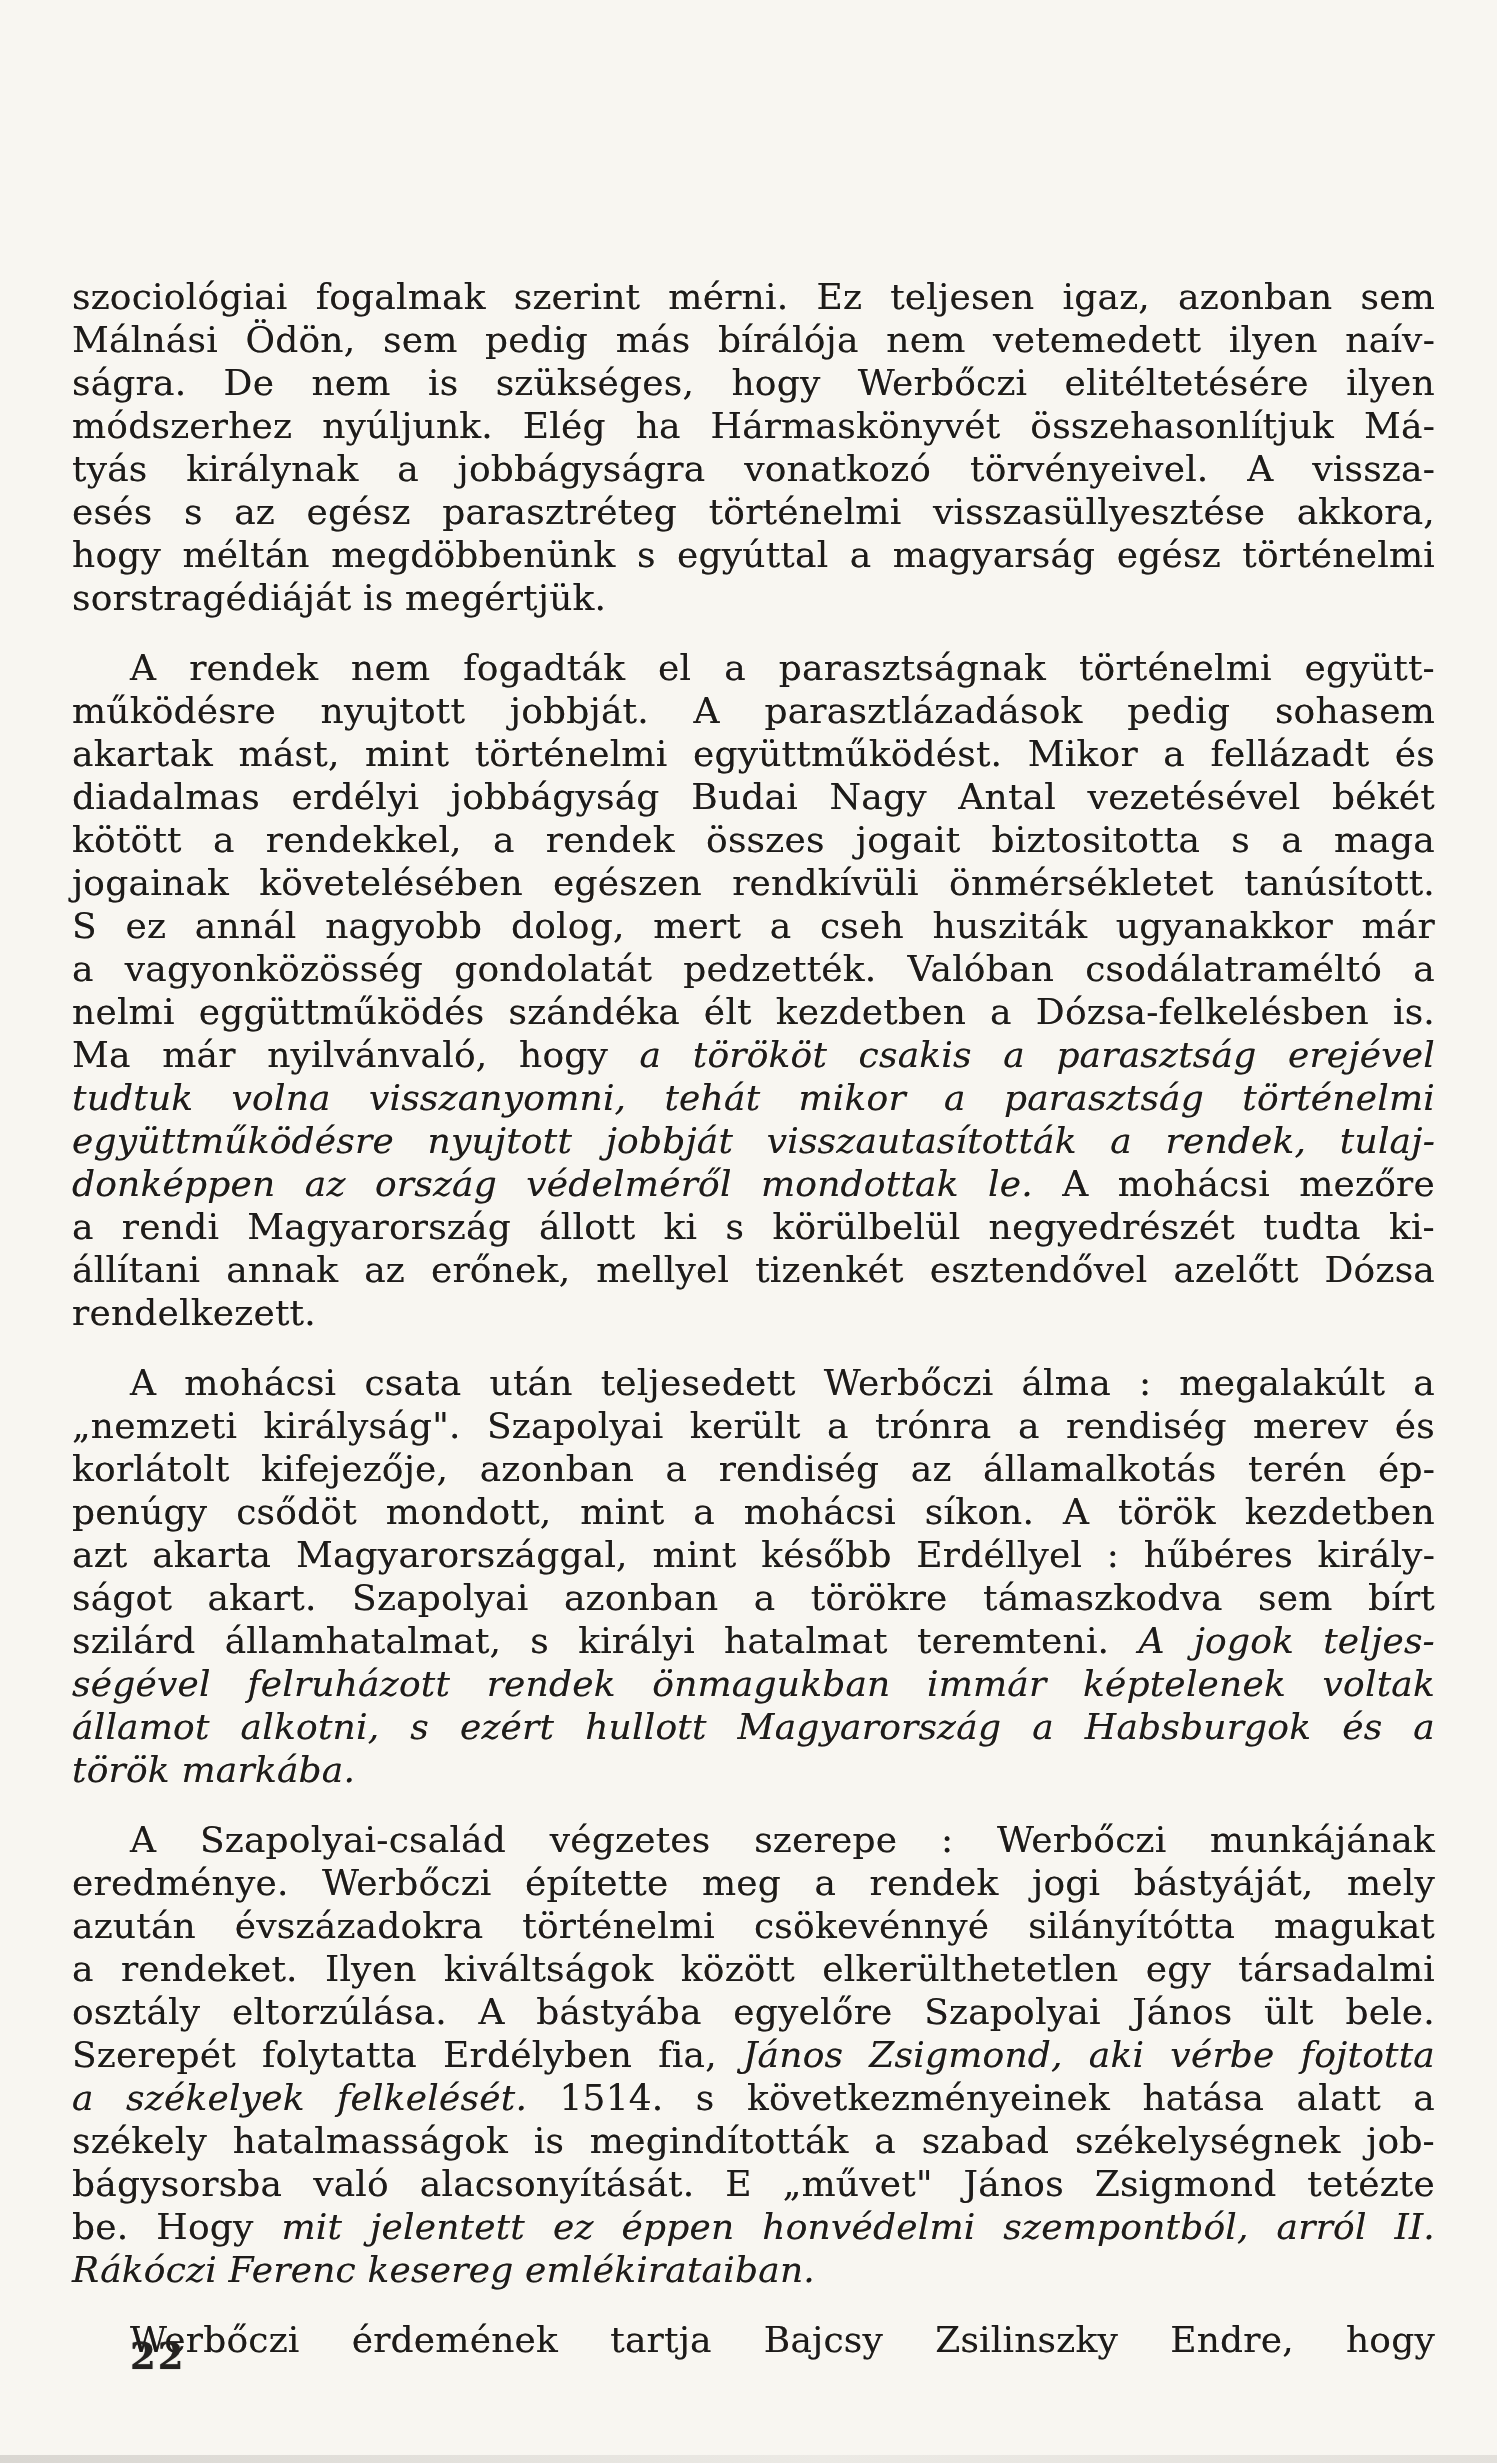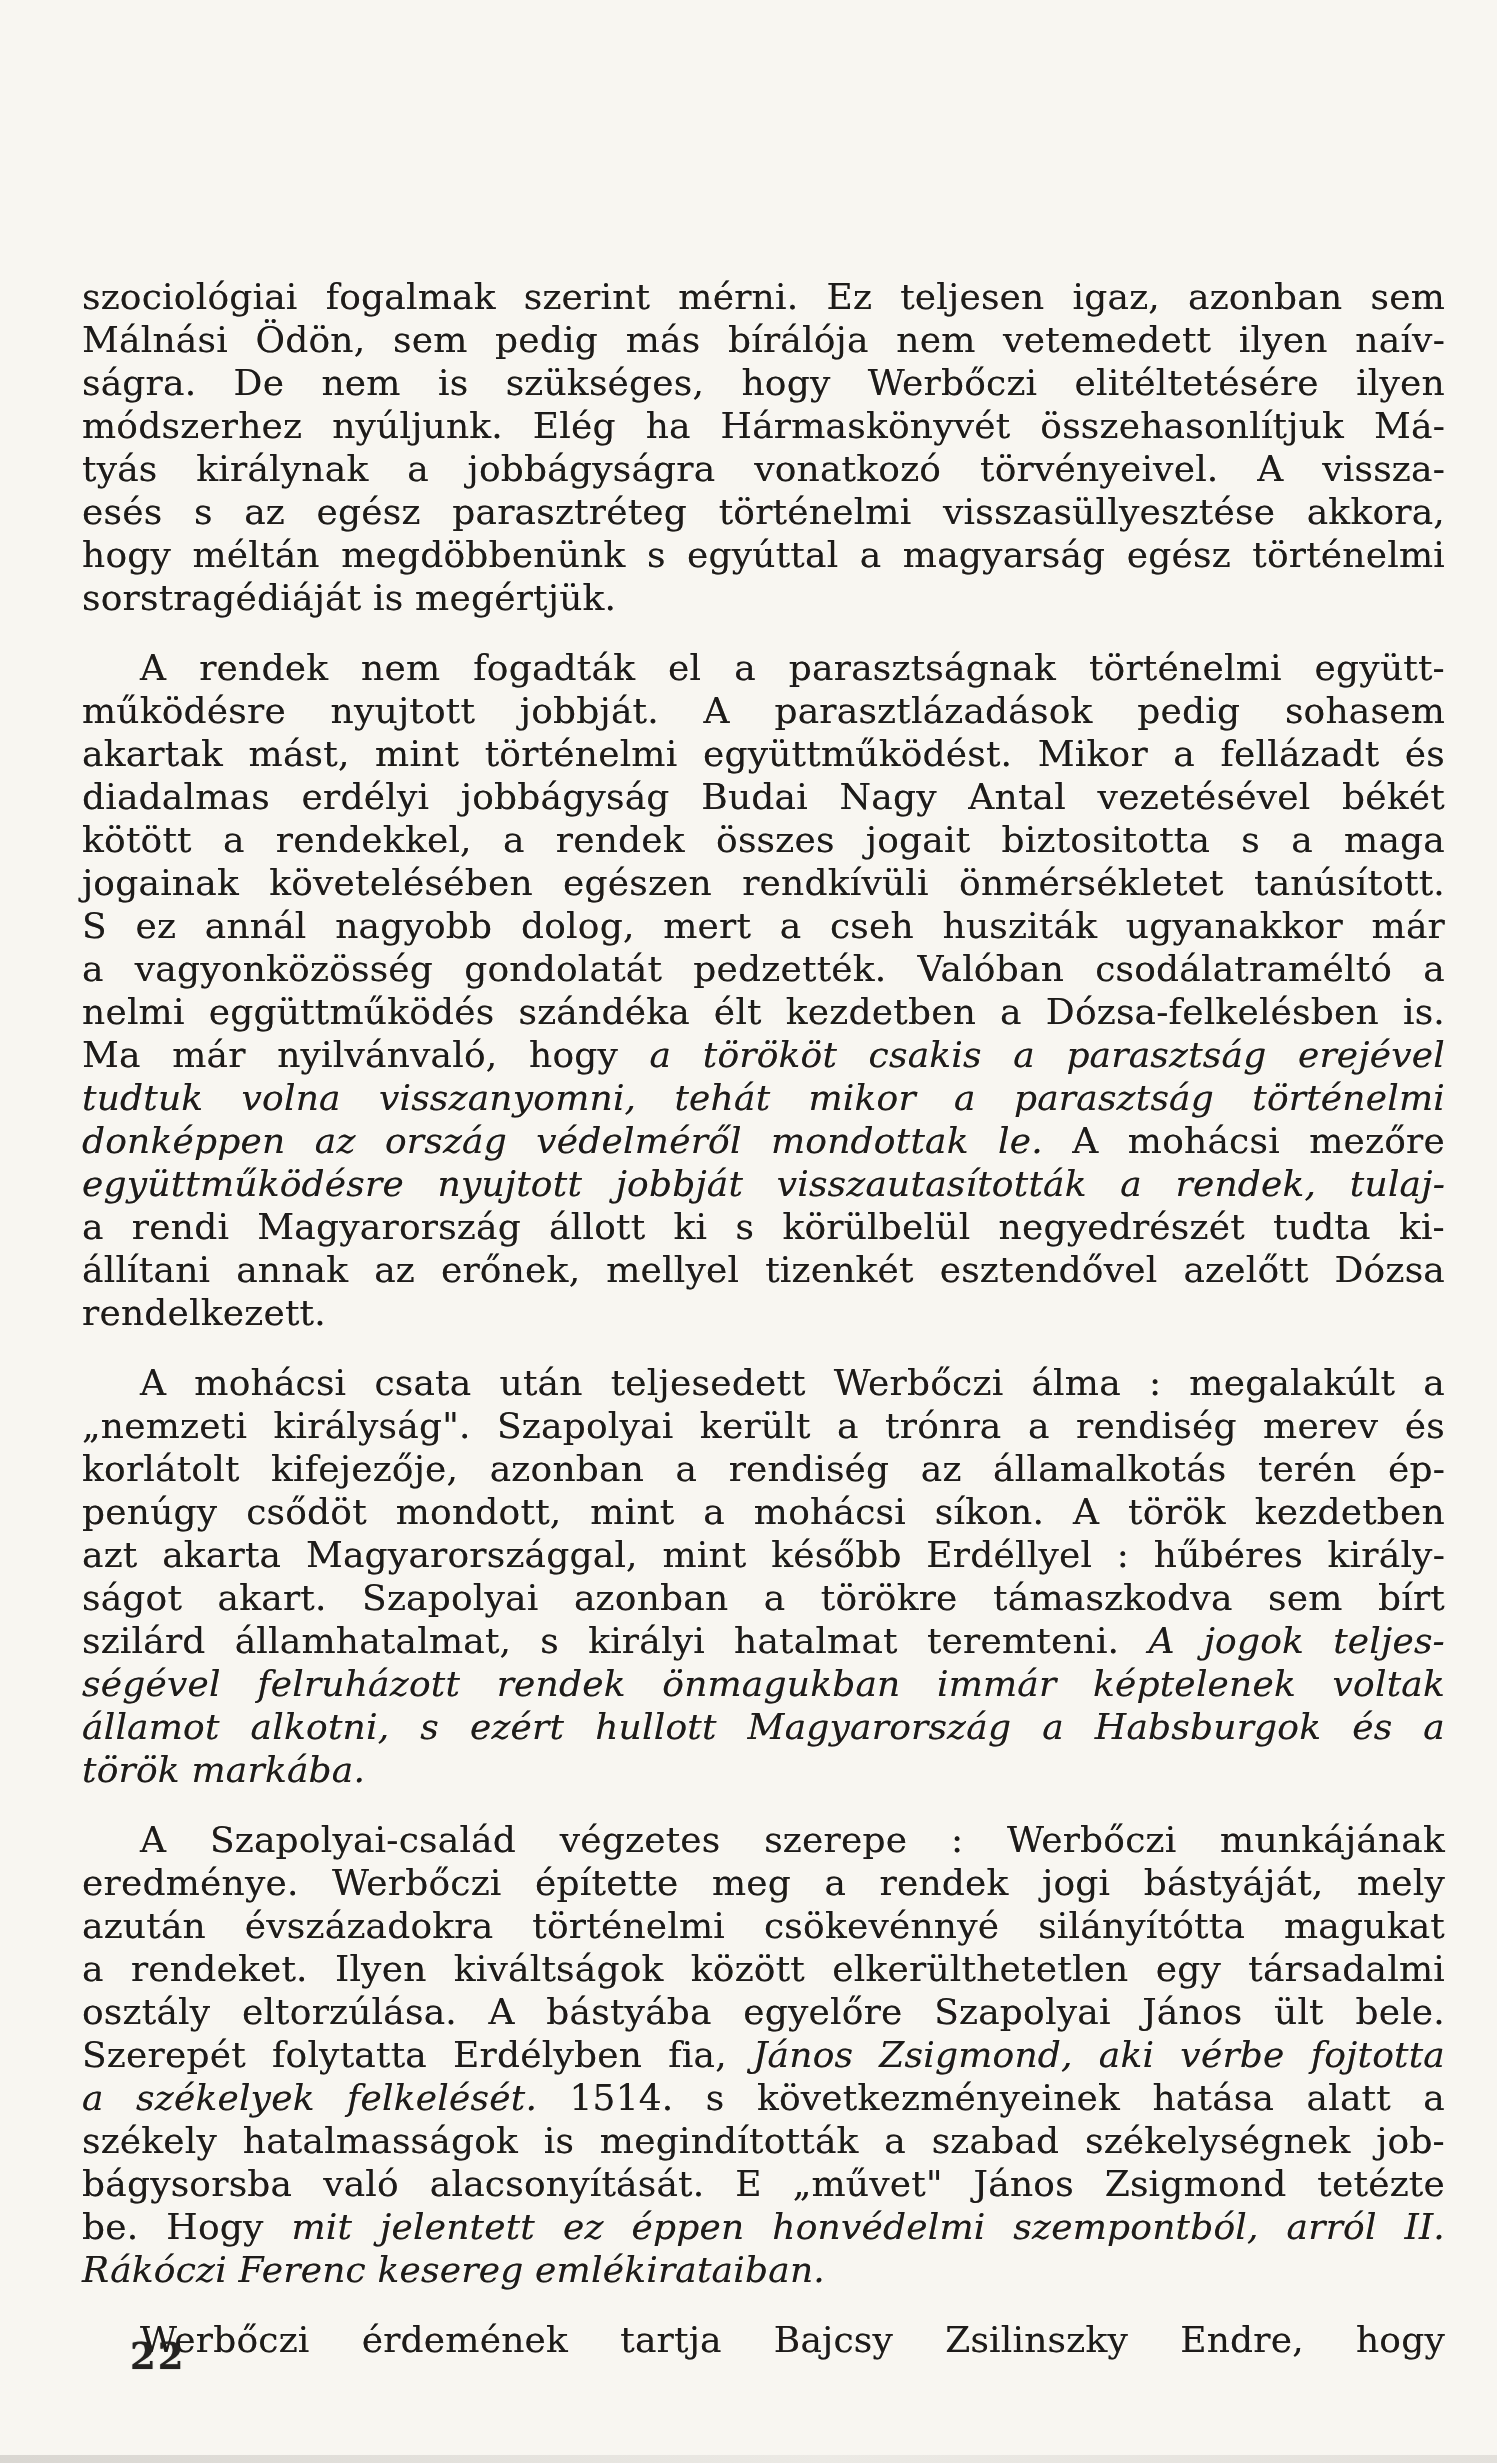--- a/index.html
+++ b/index.html
@@ -7,21 +7,21 @@
     position: relative;
     width: 1497px;
     height: 2464px;
     background: #f8f6f1;
     overflow: hidden;
     font-family: "DejaVu Serif", "Liberation Serif", serif;
     color: #1d1b19;
   }
   .text-block {
     position: absolute;
-    left: 82px;
+    left: 72px;
     top: 275px;
     width: 1363px;
     font-size: 36px;
     line-height: 43px;
     letter-spacing: 0.2px;
     text-shadow: 0 0 0.6px rgba(20,18,16,0.55);
   }
   .paragraph { margin: 0; }
   .line {
     text-align: justify;
@@ -73,22 +73,22 @@
         <div class="line"><span>működésre nyujtott jobbját. A parasztlázadások pedig sohasem</span></div>
         <div class="line"><span>akartak mást, mint történelmi együttműködést. Mikor a fellázadt és</span></div>
         <div class="line"><span>diadalmas erdélyi jobbágyság Budai Nagy Antal vezetésével békét</span></div>
         <div class="line"><span>kötött a rendekkel, a rendek összes jogait biztositotta s a maga</span></div>
         <div class="line"><span>jogainak követelésében egészen rendkívüli önmérsékletet tanúsított.</span></div>
         <div class="line"><span>S ez annál nagyobb dolog, mert a cseh husziták ugyanakkor már</span></div>
         <div class="line"><span>a vagyonközösség gondolatát pedzették. Valóban csodálatraméltó a</span></div>
         <div class="line"><span>nelmi eggüttműködés szándéka élt kezdetben a Dózsa-felkelésben is.</span></div>
         <div class="line"><span>Ma már nyilvánvaló, hogy </span><span class="it">a törököt csakis a parasztság erejével</span></div>
         <div class="line"><span class="it">tudtuk volna visszanyomni, tehát mikor a parasztság történelmi</span></div>
+        <div class="line"><span class="it">együttműködésre nyujtott jobbját visszautasították a rendek, tulaj-</span></div>
         <div class="line"><span class="it">donképpen az ország védelméről mondottak le.</span><span> A mohácsi mezőre</span></div>
-        <div class="line"><span class="it">együttműködésre nyujtott jobbját visszautasították a rendek, tulaj-</span></div>
         <div class="line"><span>a rendi Magyarország állott ki s körülbelül negyedrészét tudta ki-</span></div>
         <div class="line"><span>állítani annak az erőnek, mellyel tizenkét esztendővel azelőtt Dózsa</span></div>
         <div class="line last"><span>rendelkezett.</span></div>
       </div>
       <div class="paragraph">
         <div class="line indent"><span>A mohácsi csata után teljesedett Werbőczi álma : megalakúlt a</span></div>
         <div class="line"><span>„nemzeti királyság". Szapolyai került a trónra a rendiség merev és</span></div>
         <div class="line"><span>korlátolt kifejezője, azonban a rendiség az államalkotás terén ép-</span></div>
         <div class="line"><span>penúgy csődöt mondott, mint a mohácsi síkon. A török kezdetben</span></div>
         <div class="line"><span>azt akarta Magyarországgal, mint később Erdéllyel : hűbéres király-</span></div>

